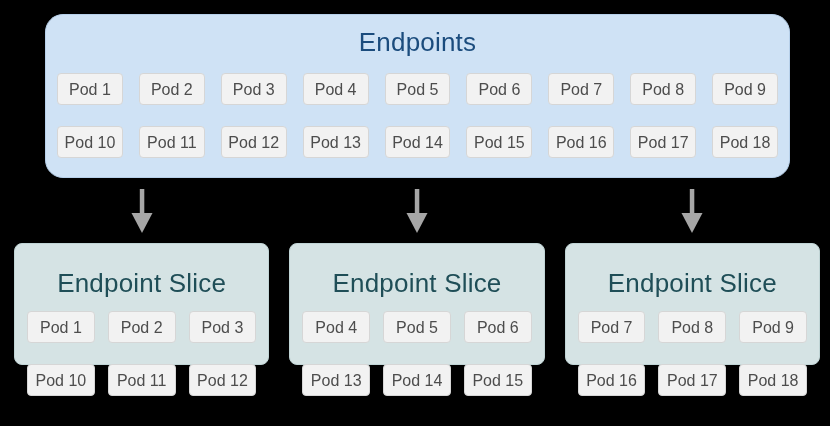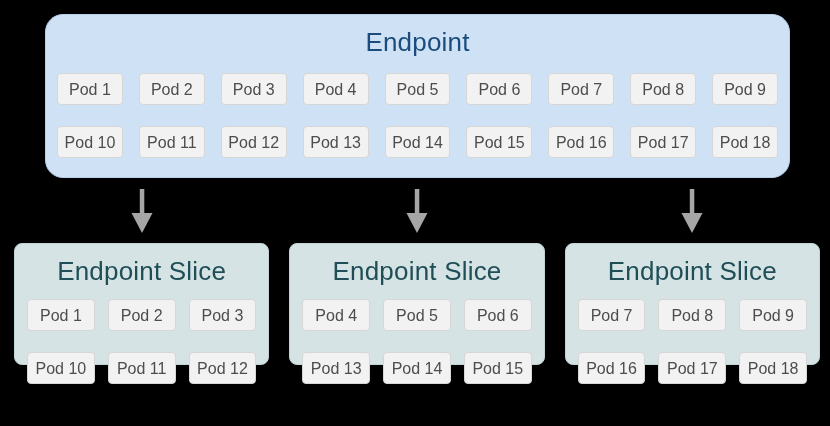--- a/index.html
+++ b/index.html
@@ -86,33 +86,33 @@
     display: flex;
     gap: 20px;
   }
   .slice-box {
     flex: 1 1 0;
     height: 122px;
     box-sizing: border-box;
     background: var(--slice-box-bg, #d5e3e4);
     border: 1.5px solid var(--slice-box-border, #c0d4d5);
     border-radius: 8px;
-    padding: 12px 12px 0 12px;
+    padding: 24px 12px 0 12px;
   }
   .slice-title { color: var(--slice-title, #1f4e57); }
   .slice-box .pod-row { margin-top: 13px; gap: 13px; }
   .slice-box .pod-row + .pod-row { margin-top: 21px; }
 </style>
 </head>
 <body>
 
 <div class="canvas">
 
   <section class="endpoints-box">
-    <h2 class="box-title endpoints-title">Endpoint</h2>
+    <h2 class="box-title endpoints-title">Endpoints</h2>
     <div class="pod-row">
         <div class="pod">Pod 1</div>
         <div class="pod">Pod 2</div>
         <div class="pod">Pod 3</div>
         <div class="pod">Pod 4</div>
         <div class="pod">Pod 5</div>
         <div class="pod">Pod 6</div>
         <div class="pod">Pod 7</div>
         <div class="pod">Pod 8</div>
         <div class="pod">Pod 9</div>

